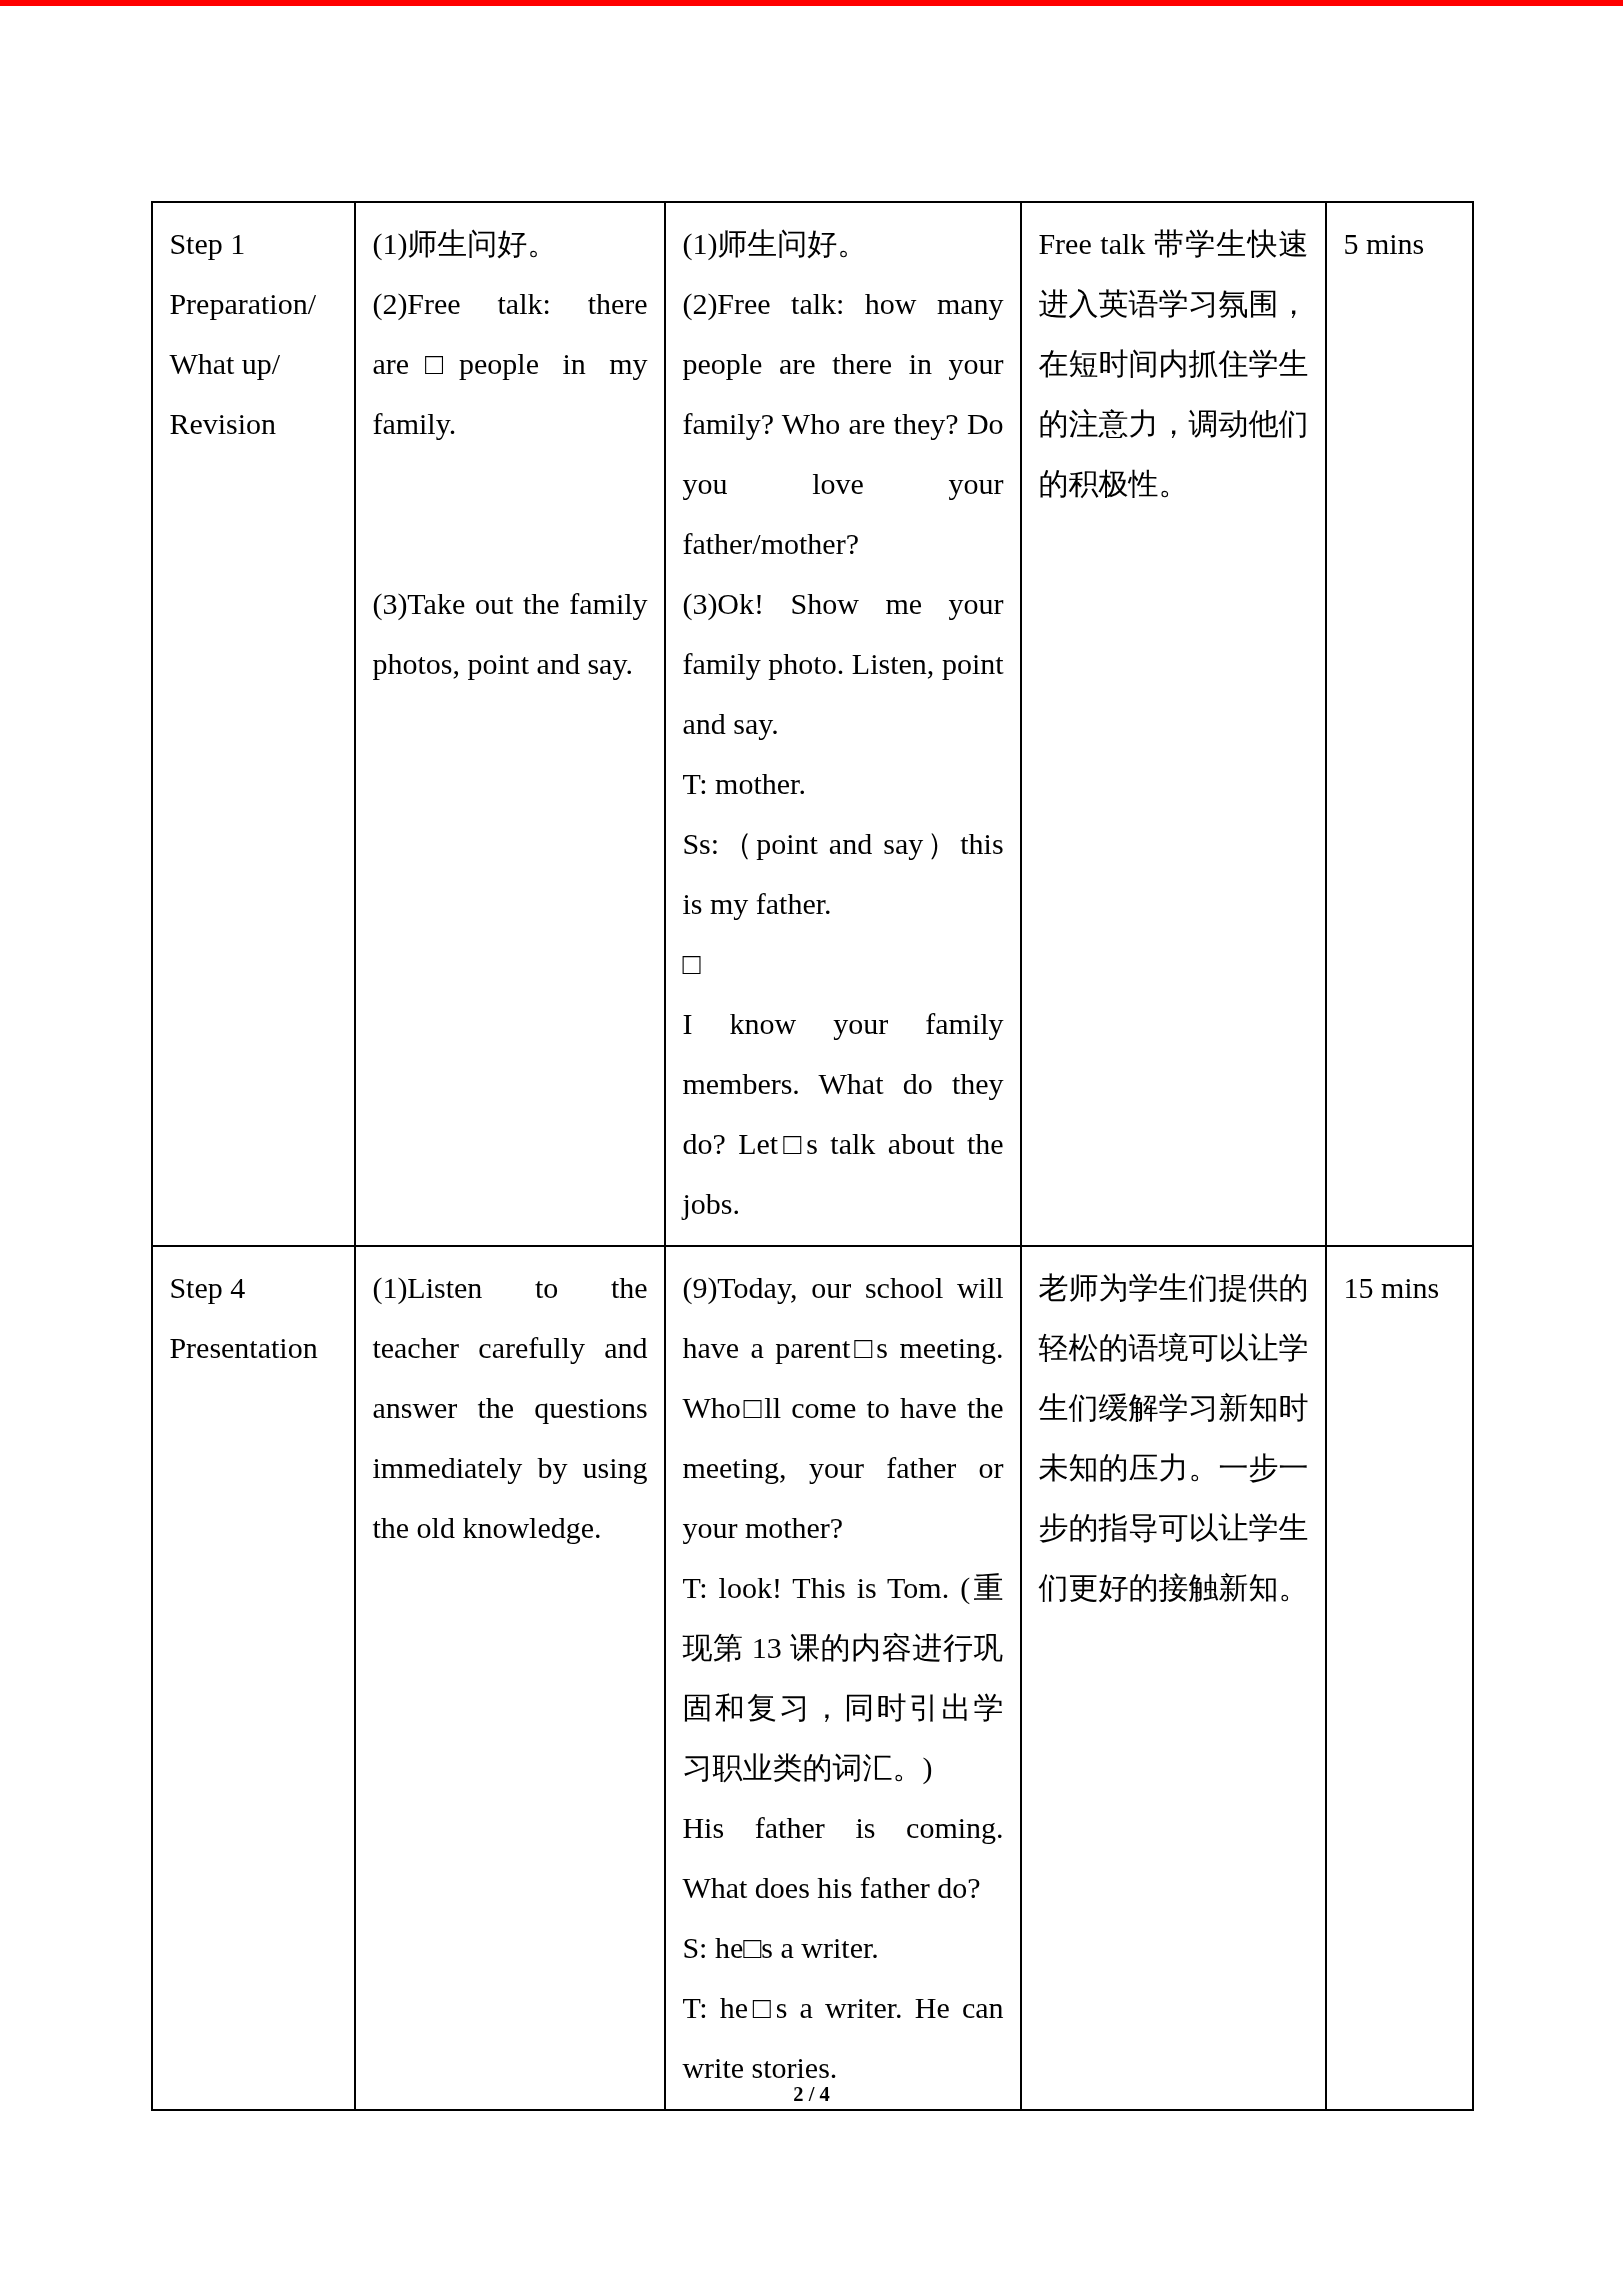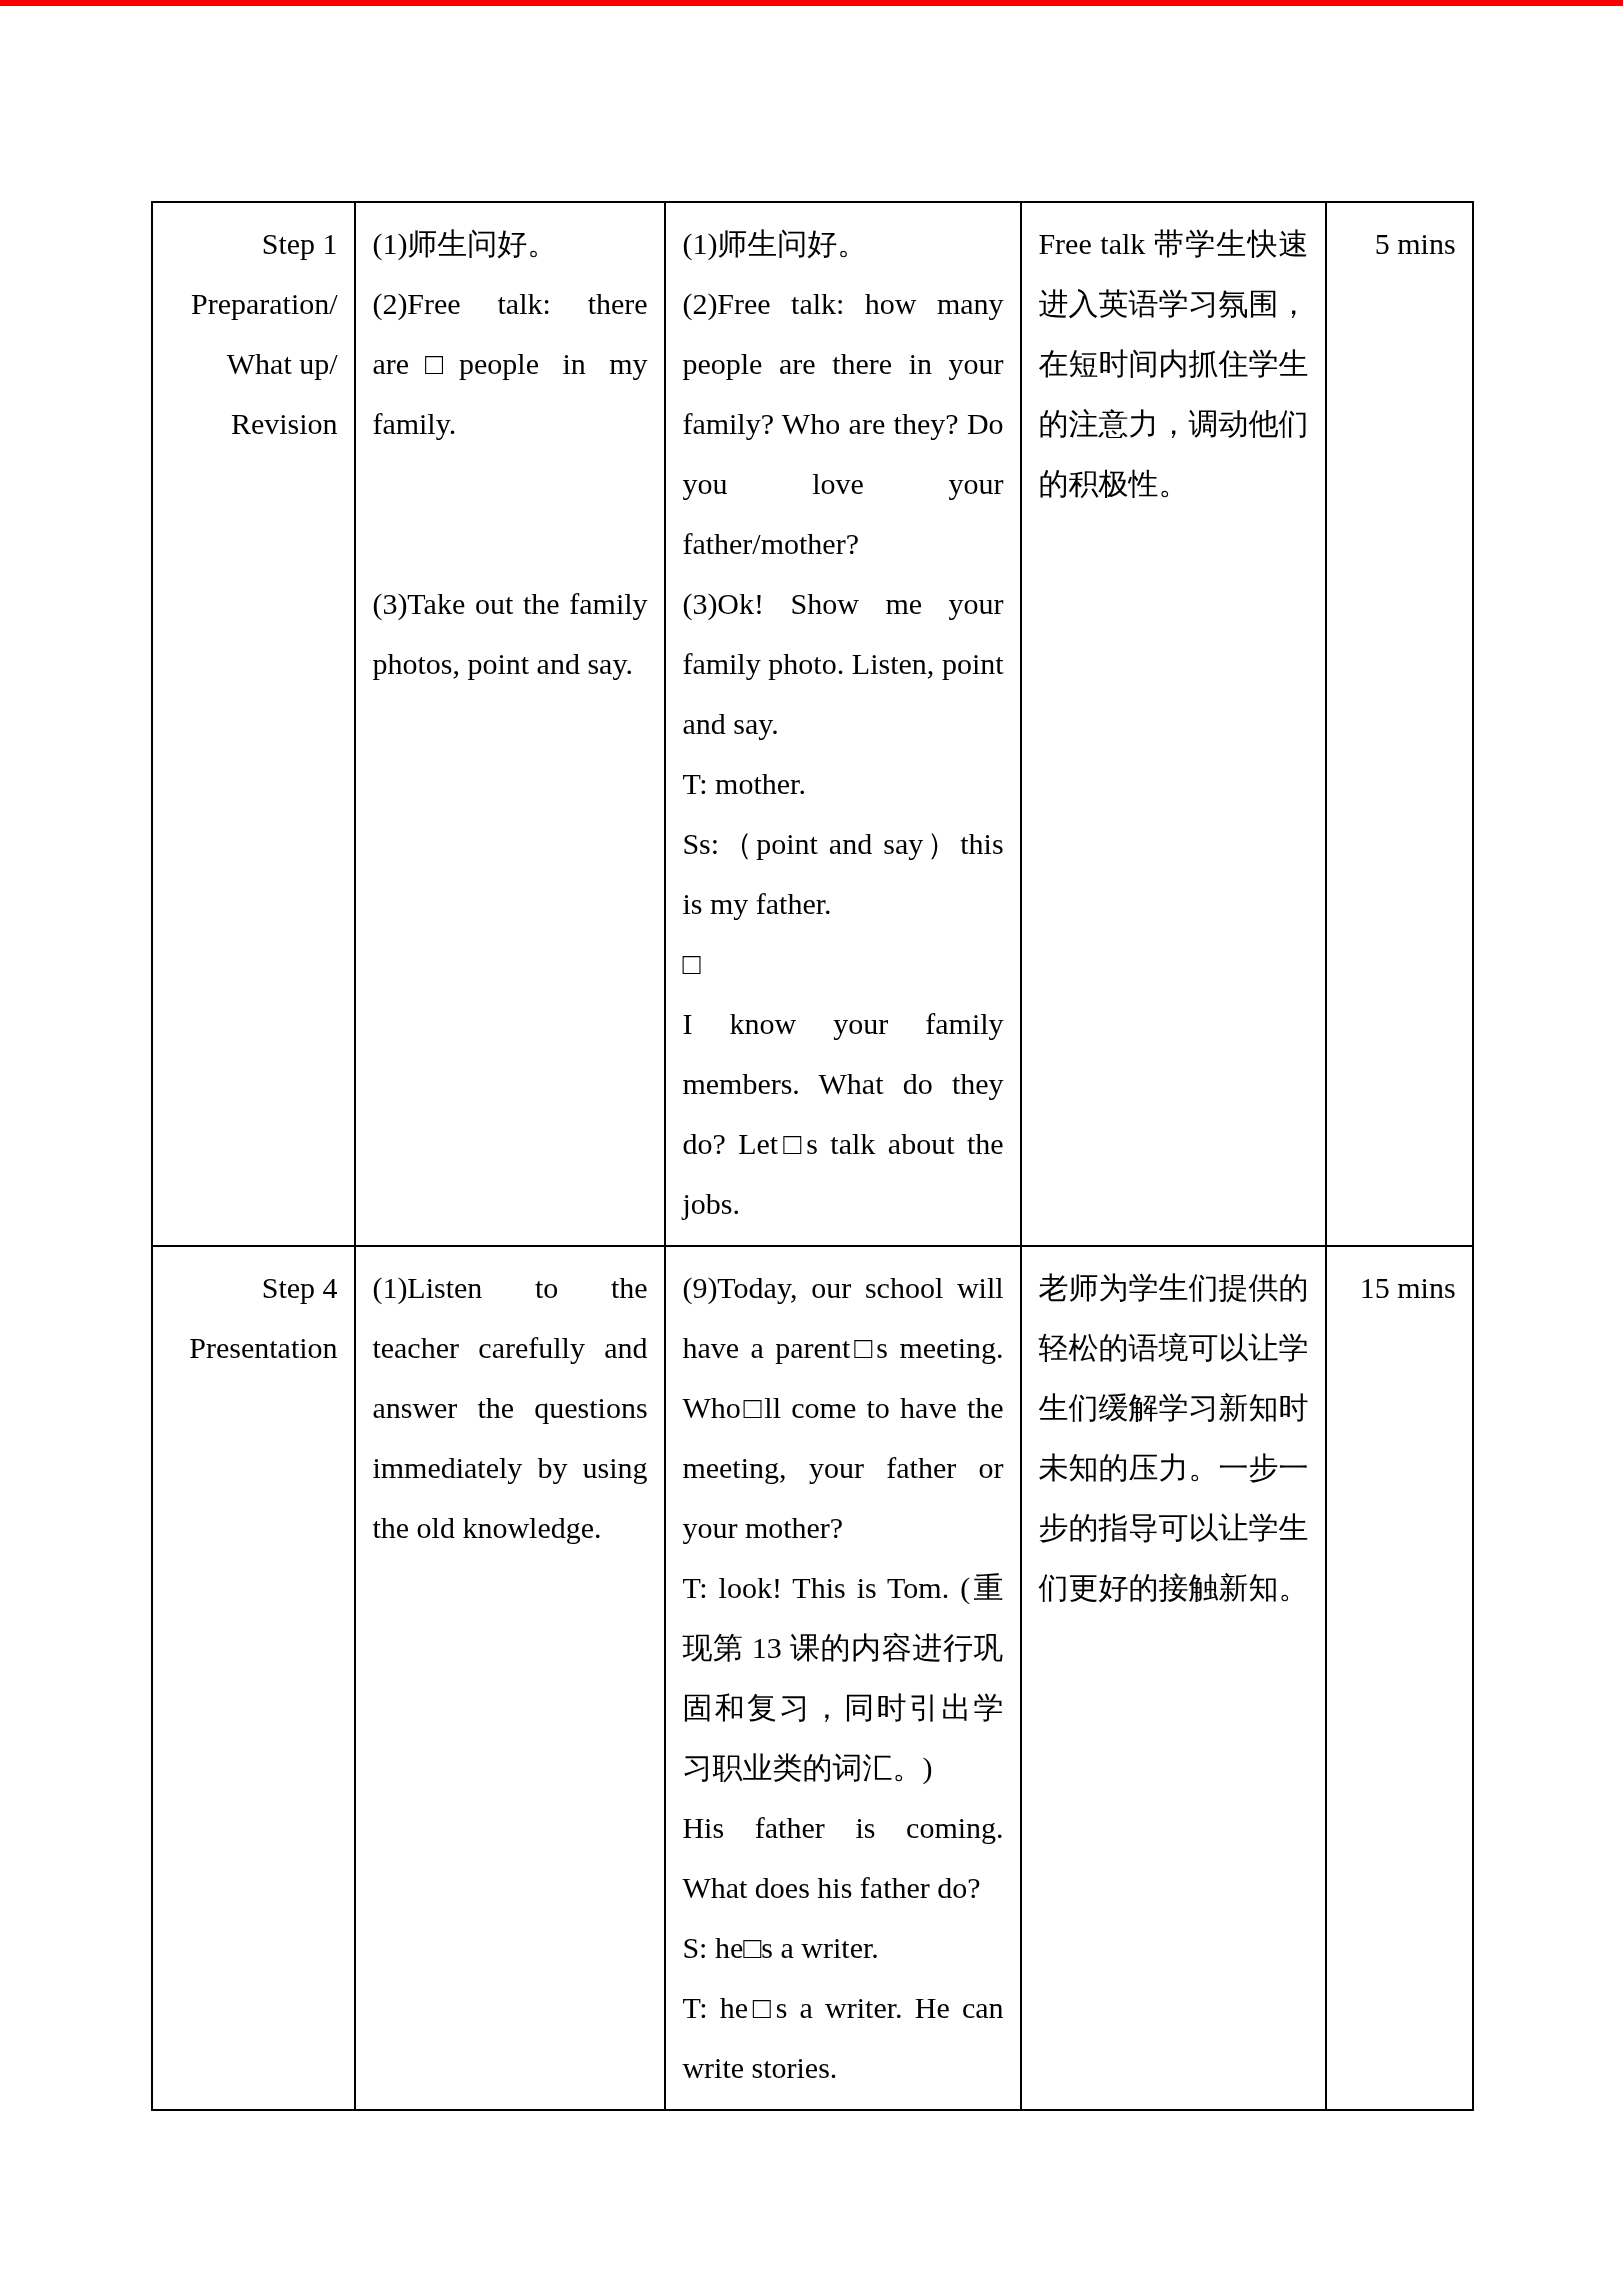--- a/index.html
+++ b/index.html
@@ -39,21 +39,21 @@
     line-height: 60px;
     word-wrap: break-word;
   }
   .para {
     text-align: justify;
     text-justify: inter-word;
   }
   .cell-step .para,
   .cell-time .para,
   .cell-time {
-    text-align: right;
+    text-align: left;
   }
   .cell-cn .para {
     text-align: justify;
   }
   .time-offset {
     padding-top: 136px;
   }
   .footer {
     position: absolute;
     top: 2083px;
@@ -146,15 +146,16 @@
               <div class="para">老师为学生们提供的轻松的语境可以让学生们缓解学习新知时未知的压力。一步一步的指导可以让学生们更好的接触新知。</div>
             </div>
         </td>
         <td class="cell-time">
           <span>15 mins</span>
         </td>
       </tr>
     </tbody>
   </table>
 
+  <div class="footer">2 / 4</div>
 
 </div>
 
 
 </body></html>

